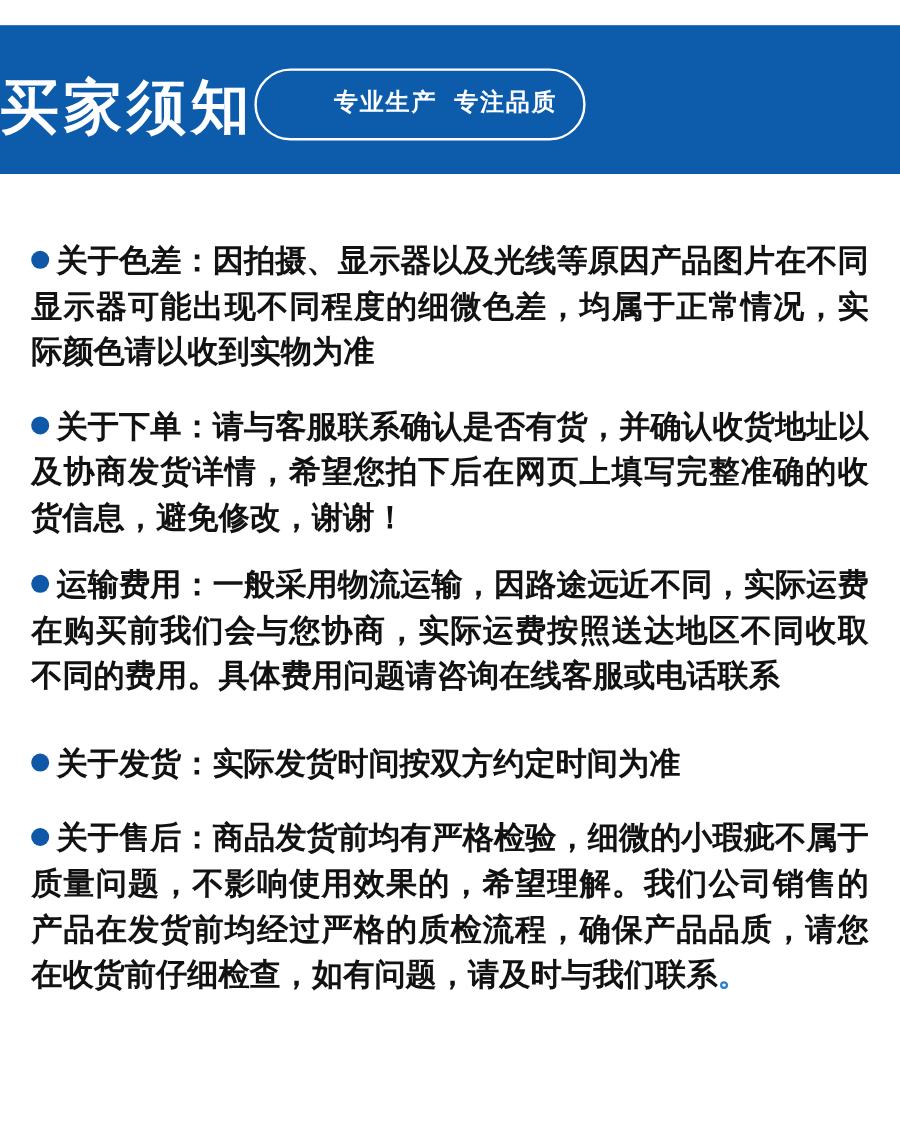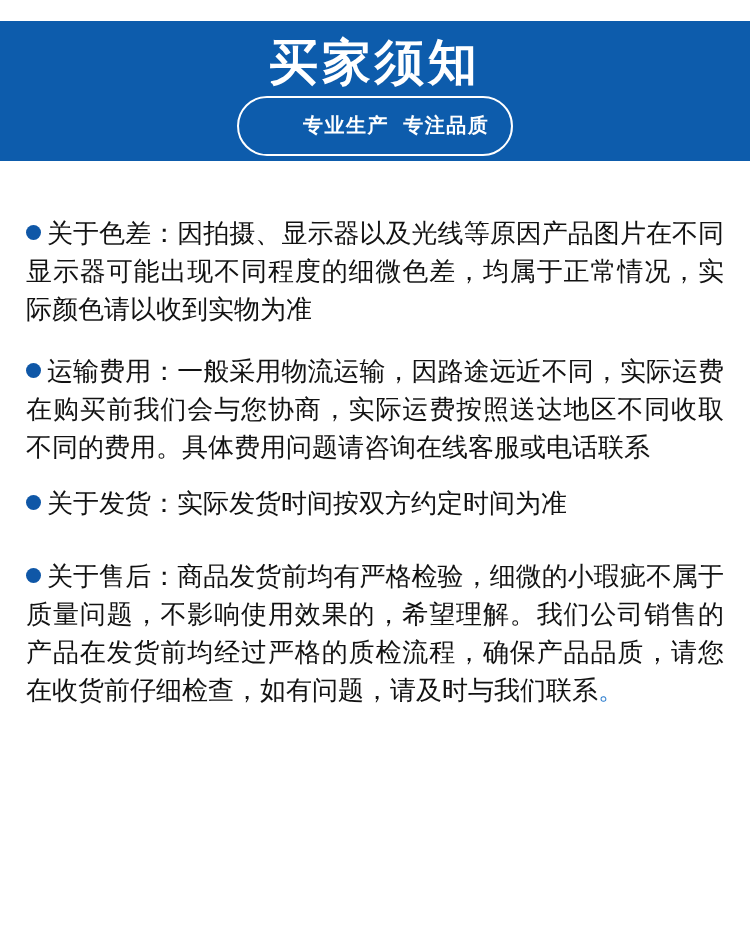--- a/index.html
+++ b/index.html
@@ -8,23 +8,23 @@
     width:750px;height:935px;
     margin:0 auto;
     background:#ffffff;
     overflow:hidden;
     font-family:"Liberation Sans","DejaVu Sans",sans-serif;
     box-sizing:border-box;
   }
   
   .banner{
     margin-top:21px;
-    height:140px;
+    height:124px;
     background:var(--banner-blue,#0d5cac);
-    display:flex;flex-direction:column;align-items:center;
+    display:flex;flex-direction:row;align-items:center;
     box-sizing:border-box;
   }
   .title{
     margin:16px 0 0;
     color:var(--title-text,#ffffff);
     font-size:49px;
     font-weight:bold;
     letter-spacing:4px;
     line-height:1.05;
     white-space:pre;
@@ -43,29 +43,29 @@
   }
   
   .content{
     padding:53px 26px 0;
     box-sizing:border-box;
   }
   .notice{
     margin:0;
     color:var(--text,#121212);
     font-size:26px;
-    font-weight:normal;
+    font-weight:bold;
     line-height:38px;
     text-align:justify;
     letter-spacing:0;
   }
   .notice:nth-of-type(2){margin-top:24px;}
   .notice:nth-of-type(3){margin-top:18px;}
   .notice:nth-of-type(4){margin-top:35px;}
-  .notice:nth-of-type(5){margin-top:42px;}
+  .notice:nth-of-type(5){margin-top:24px;}
   .bullet{
     display:inline-block;
     width:15px;height:15px;
     border-radius:50%;
     background:var(--bullet-blue,#0f57a7);
     margin-right:6px;
     vertical-align:2px;
   }
   .blue-period{
     color:var(--period-blue,#2e7ece);
@@ -80,20 +80,21 @@
     <h1 class="title">买家须知</h1>
     <div class="badge">
       <span>专业生产  专注品质</span>
     </div>
   </header>
 
   <main class="content">
 
     <p class="notice"><span class="bullet"></span><span>关于色差：</span><span>因拍摄、显示器以及光线等原因产品图片在不同显示器可能出现不同程度的细微色差，均属于正常情况，实际颜色请以收到实物为准</span></p>
 
+    <p class="notice"><span class="bullet"></span><span>关于下单：</span><span>请与客服联系确认是否有货，并确认收货地址以及协商发货详情，希望您拍下后在网页上填写完整准确的收货信息，避免修改，谢谢！</span></p>
 
     <p class="notice"><span class="bullet"></span><span>运输费用：</span><span>一般采用物流运输，因路途远近不同，实际运费在购买前我们会与您协商，实际运费按照送达地区不同收取不同的费用。具体费用问题请咨询在线客服或电话联系</span></p>
 
     <p class="notice"><span class="bullet"></span><span>关于发货：</span><span>实际发货时间按双方约定时间为准</span></p>
 
     <p class="notice"><span class="bullet"></span><span>关于售后：</span><span>商品发货前均有严格检验，细微的小瑕疵不属于质量问题，不影响使用效果的，希望理解。我们公司销售的产品在发货前均经过严格的质检流程，确保产品品质，请您在收货前仔细检查，如有问题，请及时与我们联系</span><span class="blue-period">。</span></p>
 
   </main>
 
 </div>

